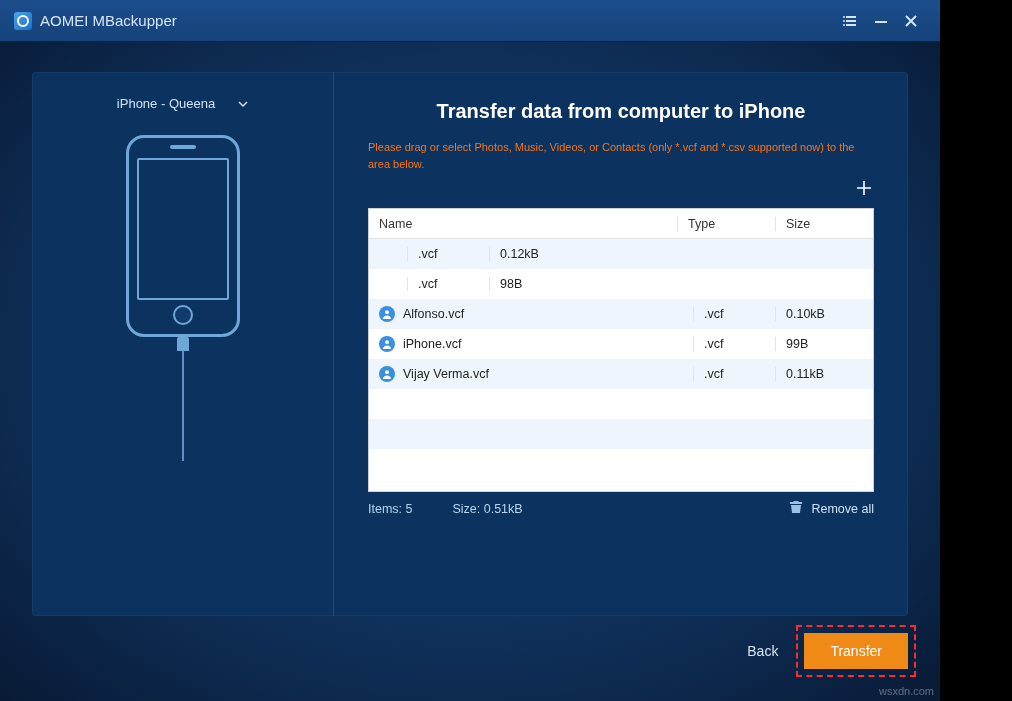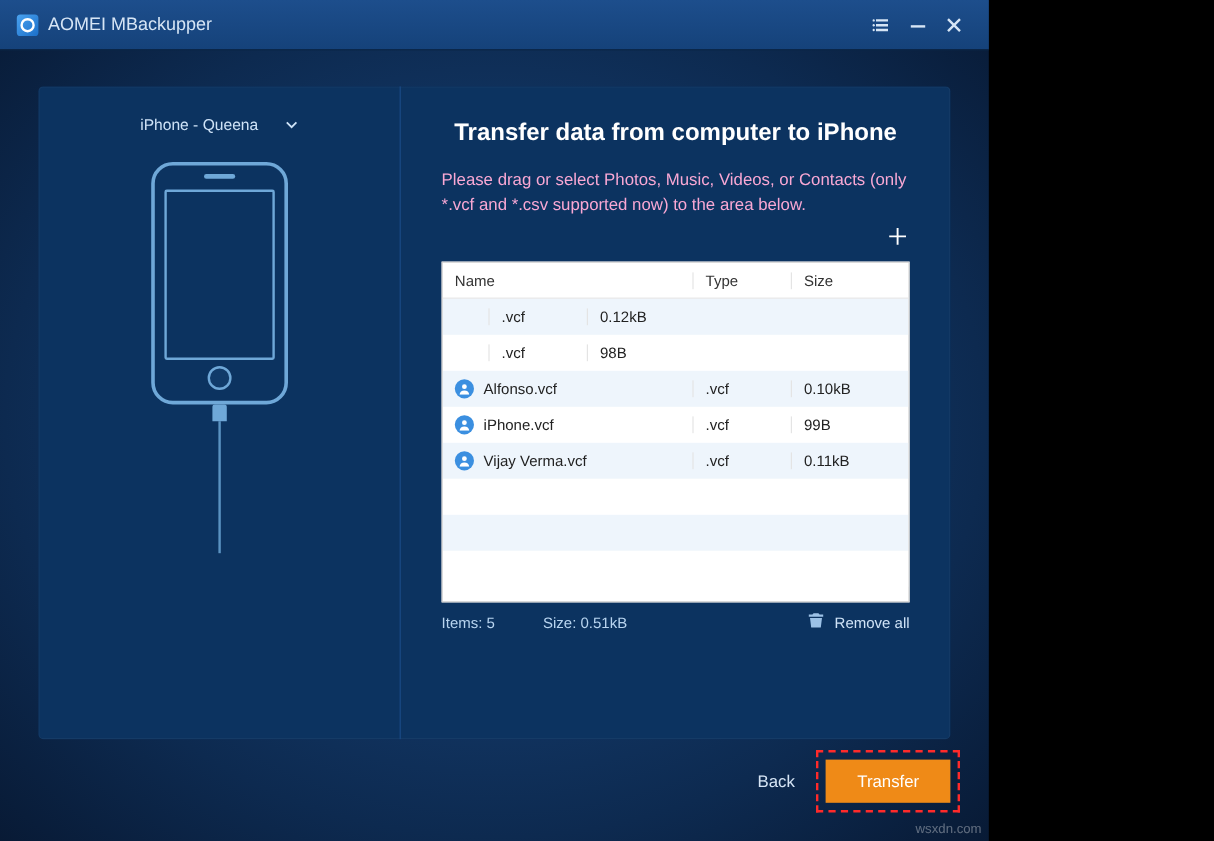--- a/index.html
+++ b/index.html
@@ -1,40 +1,40 @@
 <!DOCTYPE html>
 <html><head>
 <meta charset="utf-8">
 <style>
   * { box-sizing: border-box; margin: 0; padding: 0; font-family: "Segoe UI", Arial, sans-serif; }
   body { background: #000; width: 1012px; height: 701px; overflow: hidden; position: relative; }
-  .window { width: 824px; height: 701px; background: radial-gradient(ellipse at center, #1a4a85 0%, #0d2a50 70%, #081a35 100%); position: relative; }
+  .window { width: 940px; height: 701px; background: radial-gradient(ellipse at center, #1a4a85 0%, #0d2a50 70%, #081a35 100%); position: relative; }
   .titlebar { height: 42px; display: flex; align-items: center; padding: 0 14px; color: #d6e5f5; font-size: 15px; font-weight: 500; background: linear-gradient(to bottom, #1d4e8c, #15427a); border-bottom: 1px solid #0a2647; }
   .title-logo { width: 18px; height: 18px; border-radius: 3px; background: linear-gradient(135deg,#4aa3f0,#1b6fc9); margin-right: 8px; position: relative; }
   .title-logo::after { content:""; position:absolute; top:3px; left:3px; width:12px; height:12px; border:2px solid #fff; border-radius:50%; box-sizing:border-box; }
   .title-spacer { flex: 1; }
   .titlebtn { width: 30px; height: 30px; display: flex; align-items: center; justify-content: center; color: #d6e5f5; cursor: pointer; }
   .titlebtn svg { width: 16px; height: 16px; }
   .main-card { position: absolute; top: 72px; left: 32px; right: 32px; height: 544px; background: #0c3360; border-radius: 4px; box-shadow: inset 0 0 0 1px rgba(255,255,255,0.04); display: flex; }
   .left-pane { width: 302px; border-right: 1px solid #1a4a85; display: flex; flex-direction: column; align-items: center; padding-top: 24px; }
   .device-line { color: #cfe3f7; font-size: 13px; display: flex; align-items: center; gap: 23px; cursor: pointer; margin-bottom: 24px; }
   .phone-wrap { display:flex; flex-direction:column; align-items:center; }
   .phone { width: 114px; height: 202px; border: 3px solid #6fa8d8; border-radius: 18px; position: relative; background: transparent; }
   .phone::before { content:""; position:absolute; top:7px; left:50%; transform:translateX(-50%); width:26px; height:4px; border-radius:2px; background:#6fa8d8; }
   .phone::after { content:""; position:absolute; bottom:9px; left:50%; transform:translateX(-50%); width:16px; height:16px; border-radius:50%; background:#113b6a; border:2px solid #6fa8d8; }
   .phone-screen { position:absolute; top:20px; left:8px; right:8px; bottom:34px; border:2px solid #6fa8d8; border-radius:2px; }
   .cable-plug { width:12px; height:14px; background:#6fa8d8; border-radius:2px 2px 0 0; margin-top:0; }
   .cable { width:2px; height:110px; background:#5b93c2; }
   .right-pane { flex: 1; padding: 28px 34px 0 34px; display: flex; flex-direction: column; color:#cfe3f7; }
   .heading { color:#fff; font-size:20px; font-weight:600; text-align:center; margin-bottom:16px; }
-  .subtext { color:#f9a8d4; font-size:14px; line-height:1.5; margin-bottom:6px; }
+  .subtext { color:#f97316; font-size:11px; line-height:1.5; margin-bottom:6px; }
   .addrow { display:flex; justify-content:flex-end; margin-bottom:6px; }
   .addbtn { color:#fff; cursor:pointer; }
   .tablebox { background:#fff; height:284px; border:1px solid #d0d0d0; font-size:12.5px; color:#222; overflow:hidden; }
-  .thead { display:flex; height:30px; align-items:center; background:#fff; border-bottom:1px solid #e4e4e4; }
+  .thead { display:flex; height:30px; align-items:center; background:#fff; border-bottom:1px solid #e4e4e4;gap:16px; }
   .th, .td { padding:0 10px; }
   .col-name { flex: 1; display:flex; align-items:center; gap:8px; }
   .col-type { width: 82px; border-left:1px solid #e4e4e4;margin-left:38px; }
   .col-size { width: 98px; border-left:1px solid #e4e4e4; }
   .thead .th { font-weight:400; color:#333; }
   .tbody .tr { display:flex; height:30px; align-items:center; }
   .tbody .tr:nth-child(odd){ background:#eef5fc; }
   .tbody .tr.empty:nth-child(odd){ background:#eef5fc; }
   .tbody .tr.empty:nth-child(even){ background:#fff; }
   .contact-icon { width:16px; height:16px; border-radius:50%; background:#3b8fe0; display:inline-flex; align-items:center; justify-content:center; flex-shrink:0; }

